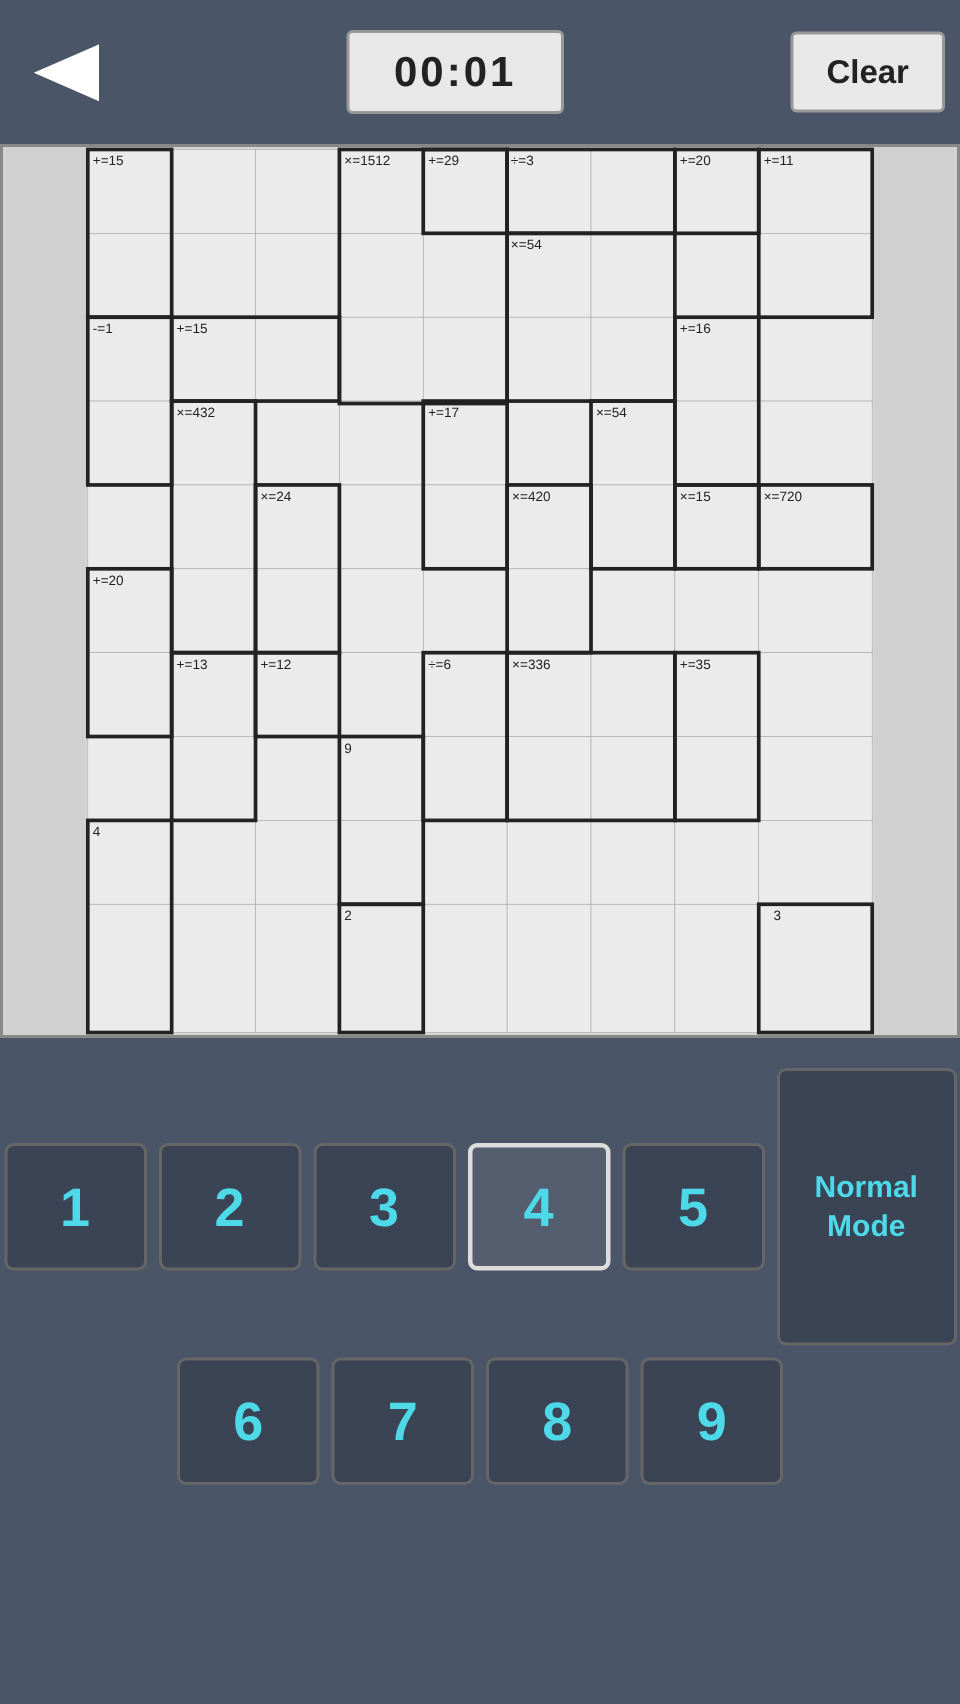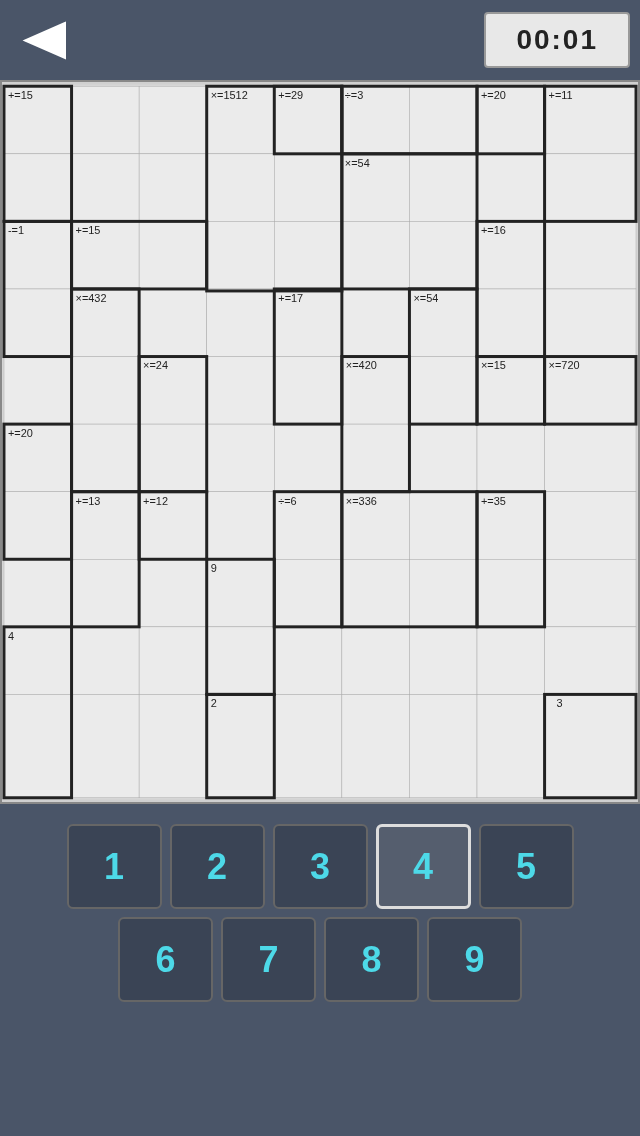--- a/index.html
+++ b/index.html
@@ -11,21 +11,21 @@
       overflow: hidden;
     }
 
     
     .header {
       display: flex;
       align-items: center;
       justify-content: space-between;
       background: #4a5568;
       padding: 20px 10px;
-      height: 80px;
+      height: 96px;
     }
     .back-btn {
       width: 70px;
       height: 60px;
       display: flex;
       align-items: center;
       justify-content: center;
       cursor: pointer;
     }
     .timer-display {
@@ -48,21 +48,21 @@
       color: #222;
       cursor: pointer;
       min-width: 100px;
       text-align: center;
     }
 
     
     .puzzle-area {
       background: #d0d0d0;
       width: 640px;
-      height: 724px;
+      height: 596px;
       position: relative;
       border: 2px solid #888;
     }
 
     
     .numpad-area {
       background: #4a5568;
       padding: 20px 10px;
       display: flex;
       flex-direction: column;
@@ -123,20 +123,21 @@
 </head>
 <body>
 
 <div class="header">
   <div class="back-btn">
     <svg width="50" height="45" viewBox="0 0 50 45">
       <polygon points="45,5 5,22.5 45,40" fill="white" stroke="white" stroke-width="2"></polygon>
     </svg>
   </div>
   <div class="timer-display">00:01</div>
+  <div class="header-btn">Clear</div>
 </div>
 
 <div class="puzzle-area">
   <svg class="puzzle-svg" viewBox="0 0 640 720" xmlns="http://www.w3.org/2000/svg">
 
     <rect width="640" height="720" fill="#d4d4d4"></rect>
 
     <rect x="1" y="1" width="638" height="718" fill="#d8d8d8"></rect>
 
     <rect x="2" y="2" width="68" height="68" fill="#ebebeb" stroke="#aaa" stroke-width="0.5"></rect>
@@ -323,20 +324,21 @@
   </svg>
 </div>
 
 <div class="numpad-area">
   <div class="numpad-row">
     <div class="num-btn">1</div>
     <div class="num-btn">2</div>
     <div class="num-btn">3</div>
     <div class="num-btn selected">4</div>
     <div class="num-btn">5</div>
+    <div class="mode-btn">Normal<br>Mode</div>
   </div>
   <div class="numpad-row">
     <div class="num-btn">6</div>
     <div class="num-btn">7</div>
     <div class="num-btn">8</div>
     <div class="num-btn">9</div>
   </div>
 </div>
 
 </body></html>

